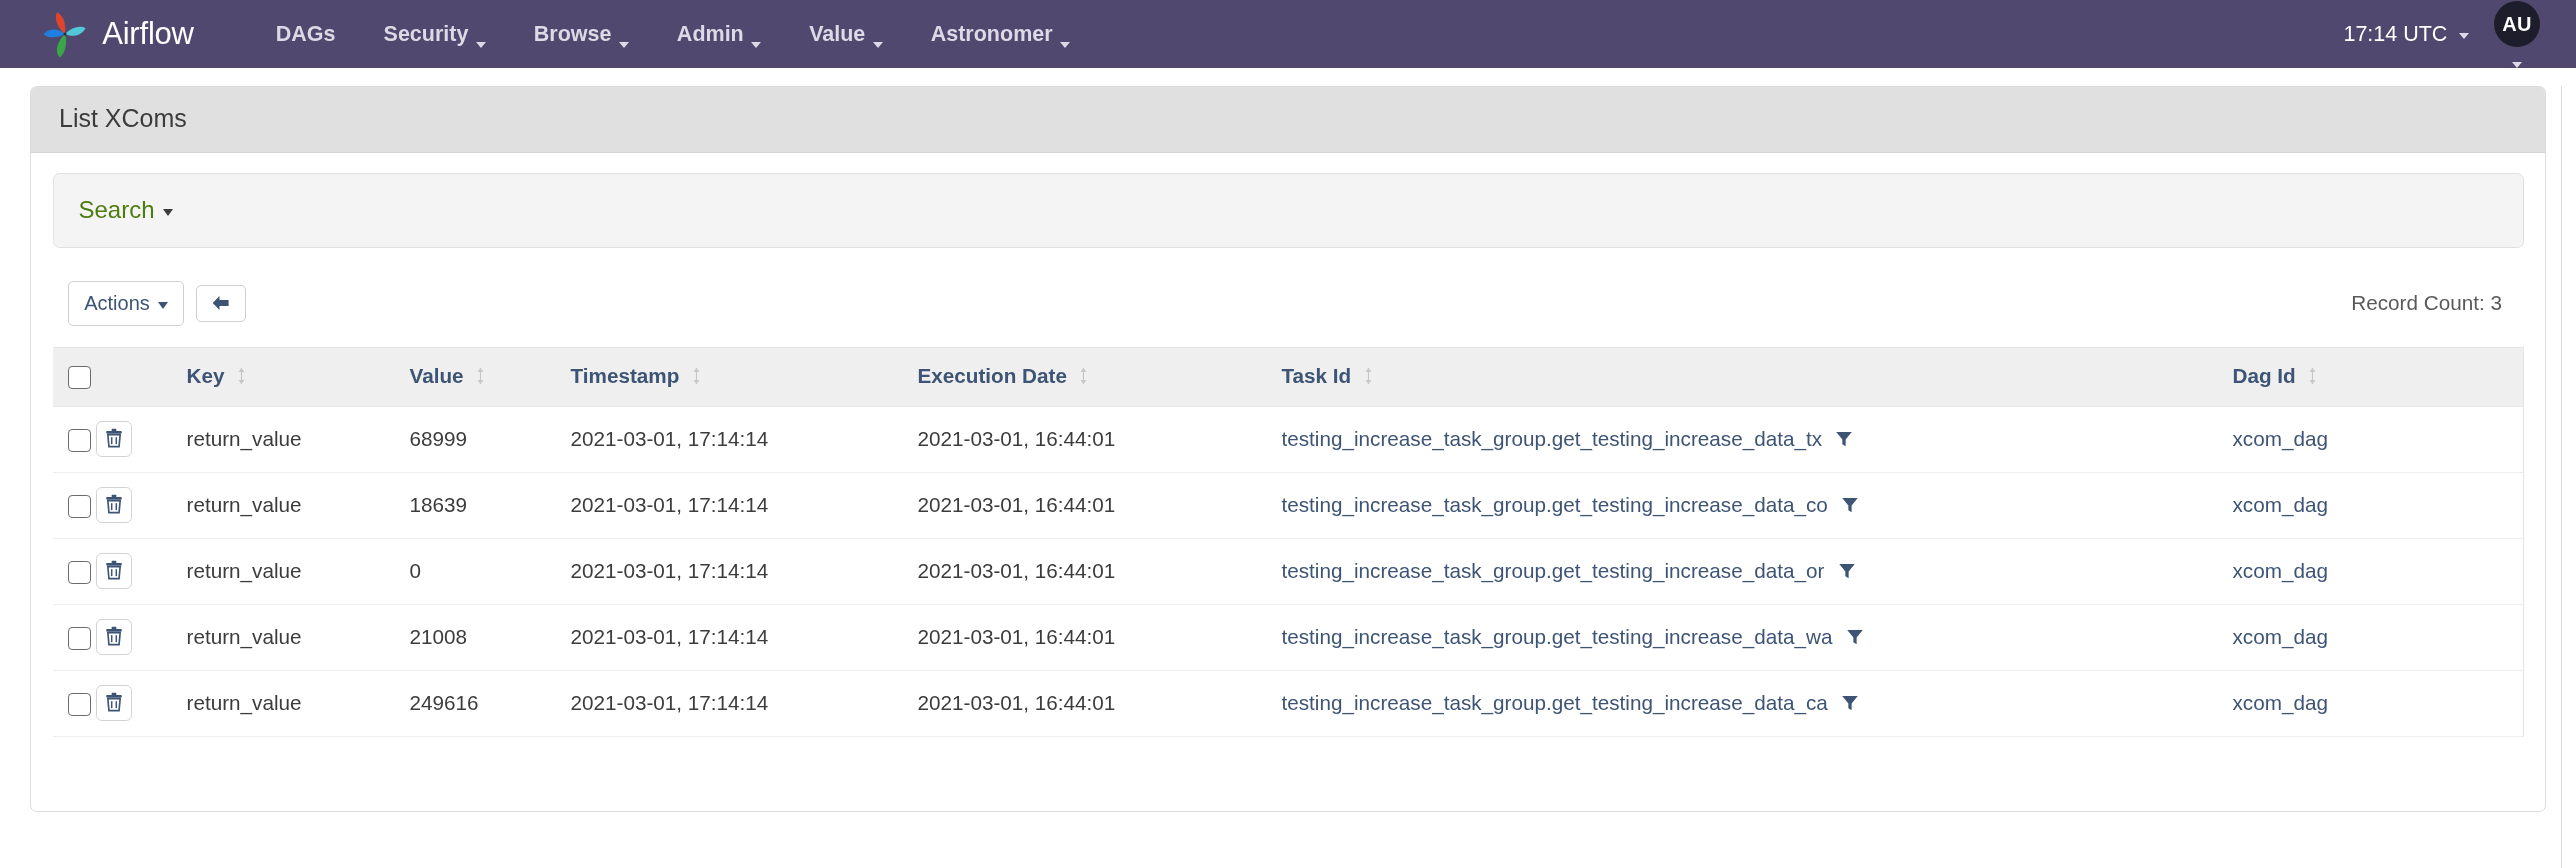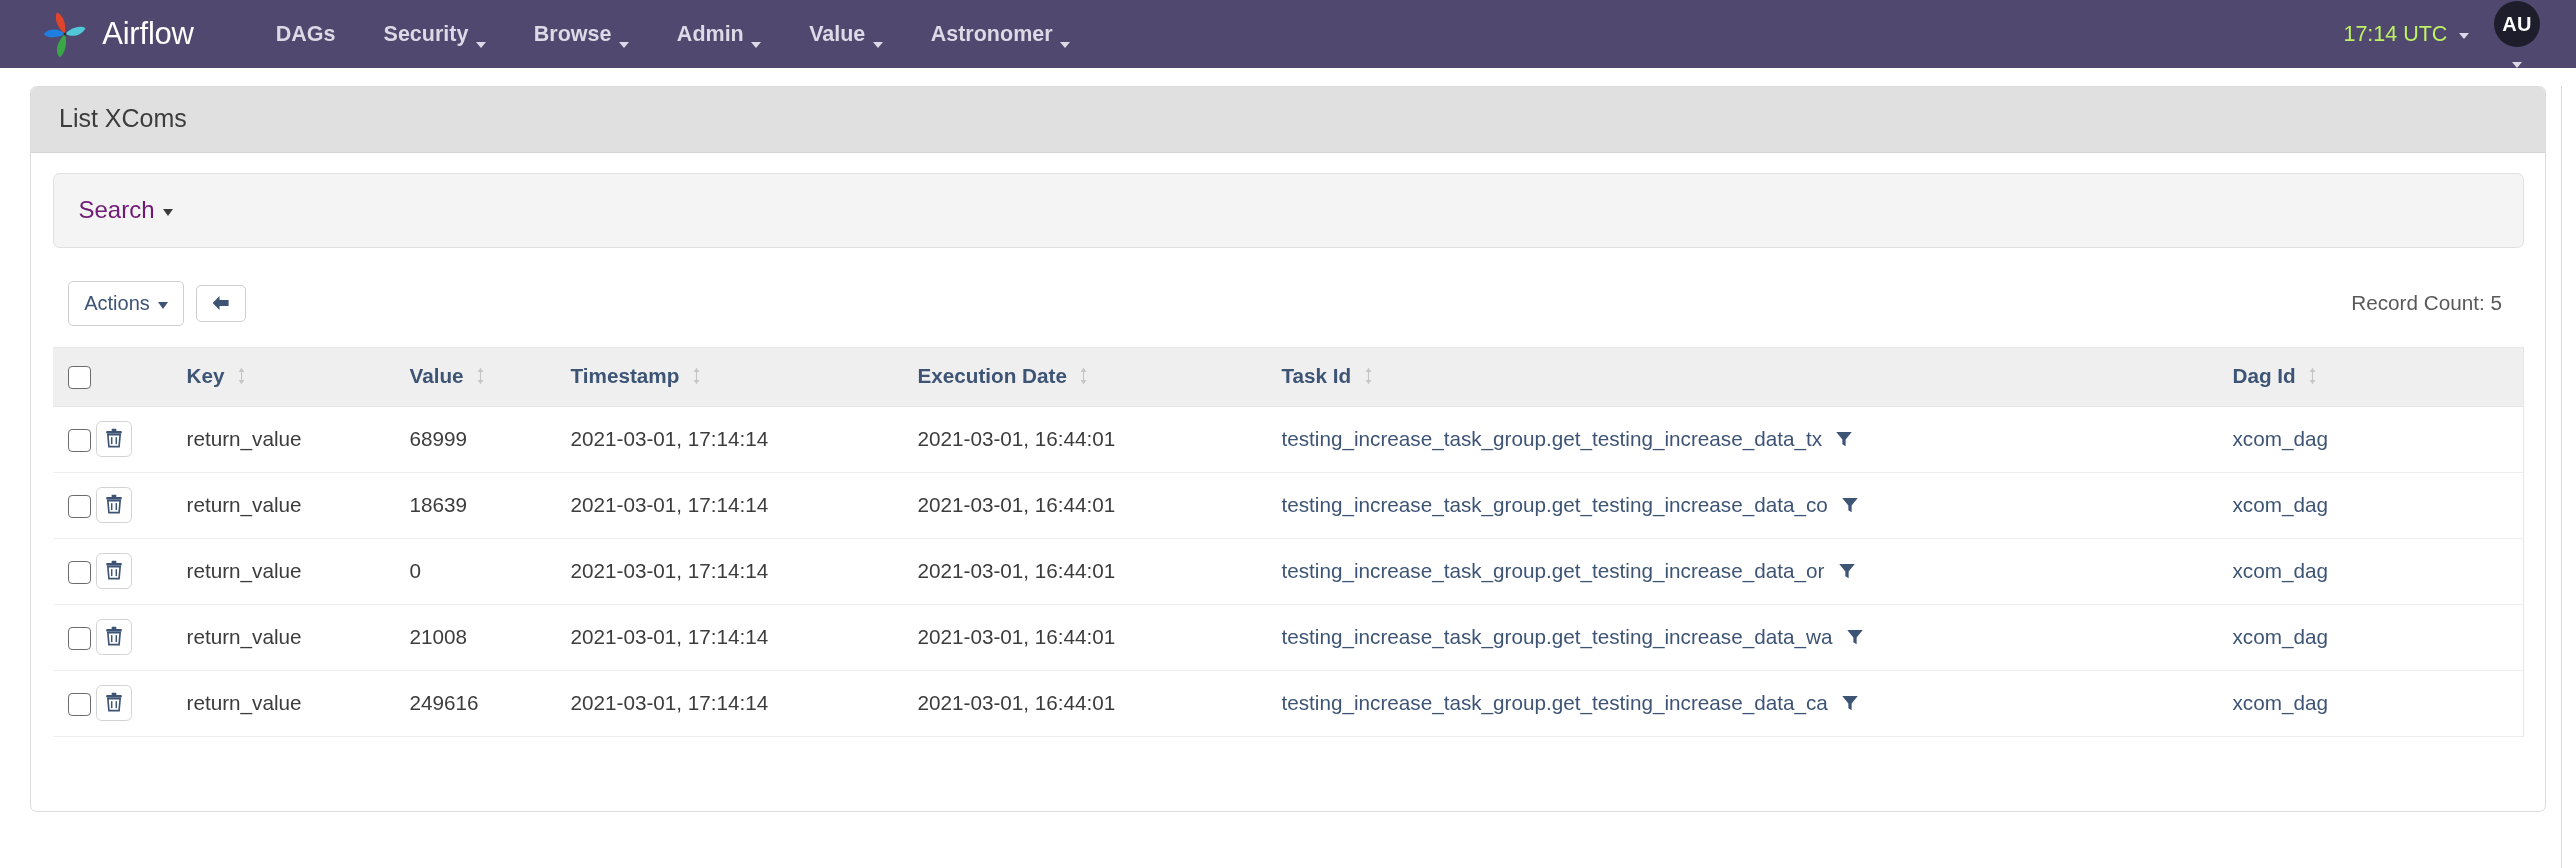--- a/index.html
+++ b/index.html
@@ -58,21 +58,21 @@
     position: relative;
     top: 1.7px;
   }
   .nav-right {
     margin-left: auto;
     display: flex;
     align-items: center;
     gap: 0;
   }
   .utc-clock {
-    color: #bef264;
+    color: #ffffff;
     font-size: 21.5px;
     display: flex;
     align-items: center;
     gap: 11.6px;
     padding-right: 25px;
     cursor: pointer;
   }
   .avatar-wrap {
     display: flex;
     align-items: center;
@@ -121,21 +121,21 @@
   
   .search-box {
     border: 0.8px solid #e0e0e0;
     border-radius: 6.6px;
     background: #f4f4f4;
     padding: 21.5px 25px 23px 25px;
     margin-bottom: 30px;
   }
   .search-label {
     font-size: 24px;
-    color: #701a75;
+    color: #4d7c0f;
     display: inline-flex;
     align-items: center;
     gap: 8.3px;
     cursor: pointer;
   }
   .caret-dark {
     width: 0; height: 0;
     border-left: 5.8px solid transparent;
     border-right: 5.8px solid transparent;
     border-top: 7.4px solid #3b3b3b;
@@ -349,21 +349,21 @@
           <span>Actions</span>
           <i class="caret-btn"></i>
         </button>
         <button class="btn btn-icon">
           <span>
             <svg class="arrow-left-svg" width="21.5" height="20" viewBox="0 0 26 24" xmlns="http://www.w3.org/2000/svg">
               <path d="M11.5 3.5 L3.2 12 L11.5 20.5 L11.5 15.6 L22.5 15.6 L22.5 8.4 L11.5 8.4 Z" fill="#3d5475"></path>
             </svg>
           </span>
         </button>
-        <div class="record-count">Record Count: 5</div>
+        <div class="record-count">Record Count: 3</div>
       </div>
 
       <div class="table-wrap">
         <table class="grid">
           <colgroup>
             <col class="col-check">
               <col class="col-act">
               <col class="col-key">
               <col class="col-val">
             <col class="col-ts">

